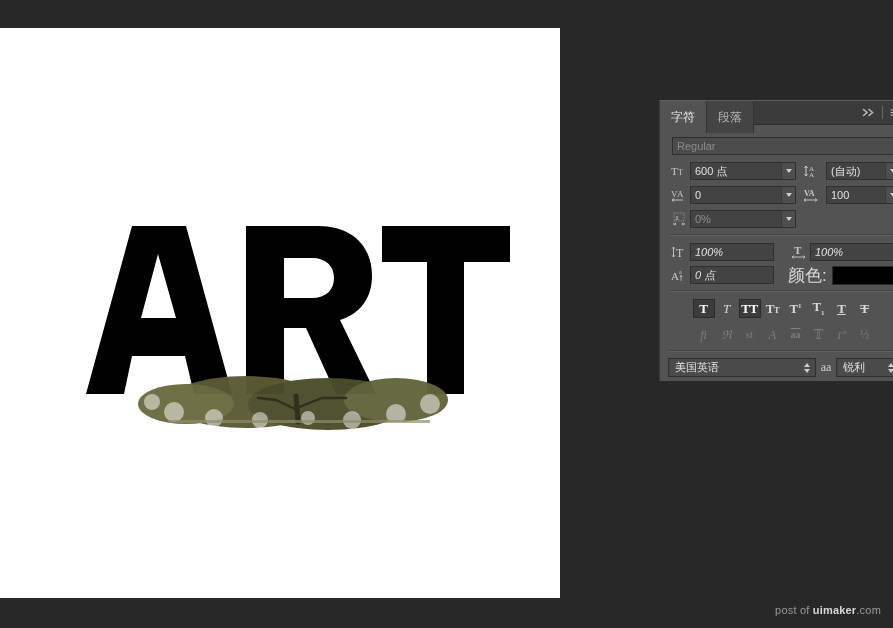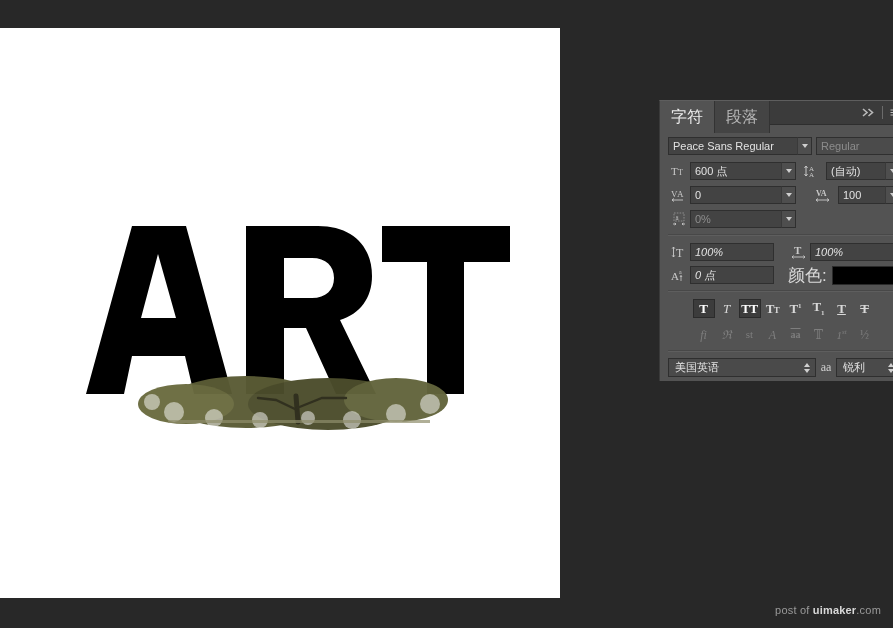--- a/index.html
+++ b/index.html
@@ -61,21 +61,21 @@
     background: #3b3b3b;
     display: flex;
     align-items: stretch;
     position: relative;
     border-bottom: 1px solid #2e2e2e;
   }
   .panel-tab {
     padding: 16px 11px;
     display: flex;
     align-items: center;
-    font-size: 16px;
+    font-size: 12px;
     color: #b4b4b4;
     background: #444444;
     border-right: 1px solid #333;
     cursor: default;
     text-align: right;
   }
   .panel-tab.active {
     background: #535353;
     color: #ececec;
   }
@@ -420,26 +420,20 @@
       <svg width="14" height="10" viewBox="0 0 14 10">
         <path d="M0.5 2 L8 2 M0.5 4.5 L8 4.5 M0.5 7 L8 7" stroke="#bdbdbd" stroke-width="1.2"></path>
         <path d="M9.5 2.5 L13.5 2.5 L11.5 6.5 Z" fill="#bdbdbd"></path>
       </svg>
     </div>
   </div>
 
   <div class="panel-body">
 
     <div class="prow" id="font-family-row">
-      <div class="combo" id="font-family-combo">
-        <div class="inputbox">Peace Sans Regular</div>
-        <div class="combo-arrow">
-            <i></i>
-          </div>
-      </div>
       <div class="combo" id="font-style-combo">
         <div class="inputbox readonly">Regular</div>
       </div>
     </div>
 
     <div class="prow">
       <div class="field-icon">
         <svg width="16" height="14" viewBox="0 0 16 14">
           <text x="0" y="11" font-family="Liberation Serif, serif" font-size="11" fill="#c9c9c9">T</text>
           <text x="7" y="11" font-family="Liberation Serif, serif" font-size="8" fill="#c9c9c9">T</text>
@@ -473,21 +467,21 @@
           <text x="6" y="9" font-family="Liberation Serif, serif" font-size="9" fill="#c9c9c9">A</text>
           <path d="M1 12 L12 12 M1 12 L3 10.5 M1 12 L3 13.5" stroke="#c9c9c9" stroke-width=".9" fill="none"></path>
         </svg>
       </div>
       <div class="combo half">
         <div class="inputbox">0</div>
         <div class="combo-arrow">
             <i></i>
           </div>
       </div>
-      <div class="field-icon" style="margin-left:16px;">
+      <div class="field-icon" style="margin-left:4px;">
         <svg width="16" height="14" viewBox="0 0 16 14">
           <text x="1" y="8" font-family="Liberation Serif, serif" font-size="8" font-weight="bold" fill="#c9c9c9">VA</text>
           <path d="M1 12 L14 12 M1 12 L3 10.5 M1 12 L3 13.5 M14 12 L12 10.5 M14 12 L12 13.5" stroke="#c9c9c9" stroke-width=".9" fill="none"></path>
         </svg>
       </div>
       <div class="combo half2">
         <div class="inputbox">100</div>
         <div class="combo-arrow">
             <i></i>
           </div>

